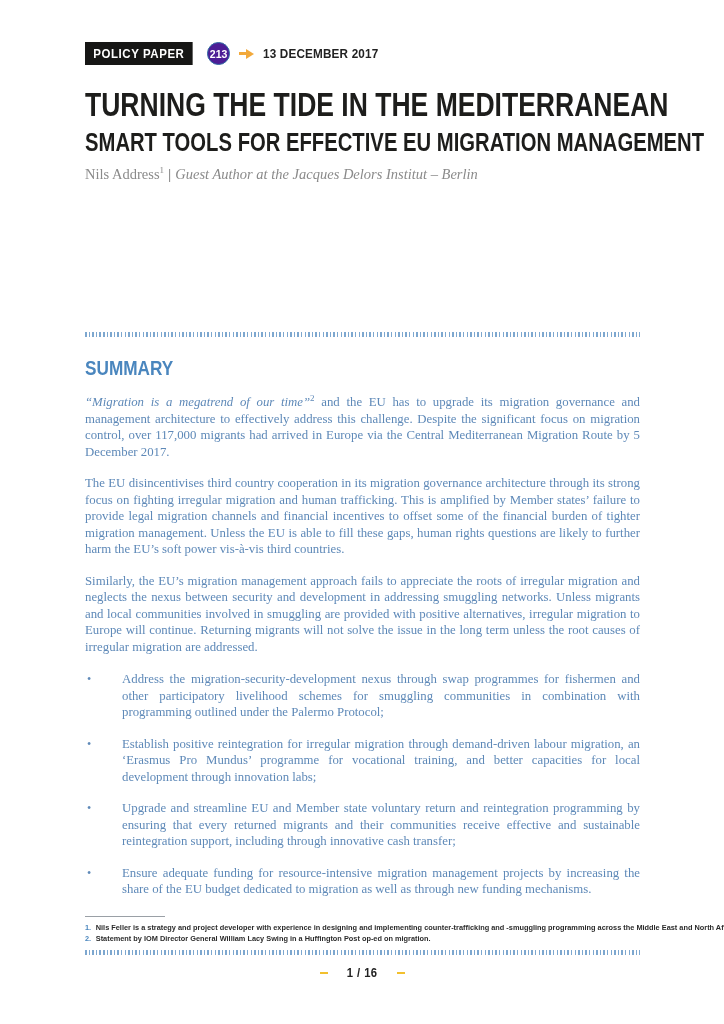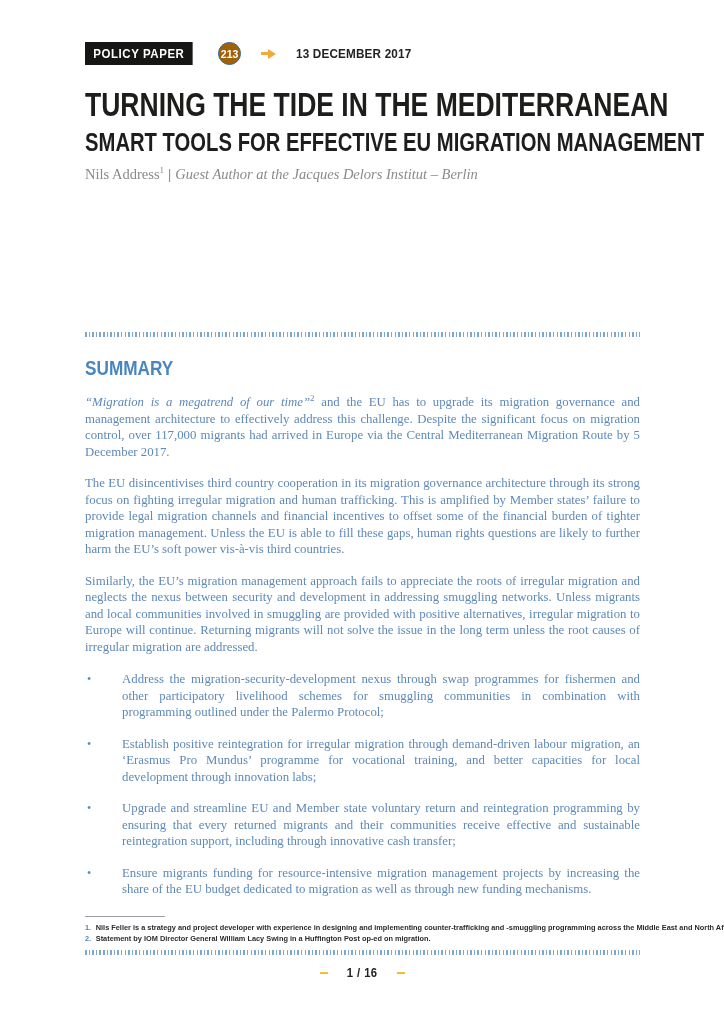--- a/index.html
+++ b/index.html
@@ -11,30 +11,30 @@
     background: #ffffff;
     font-family: "Liberation Sans", sans-serif;
     overflow: hidden;
   }
 
   
   .masthead {
     position: absolute; top: 40px; left: 85px; right: 39px;
     display: flex; justify-content: space-between; align-items: flex-start;
   }
-  .meta-row { display: flex; align-items: center; gap: 20px; margin-top: 2px; }
+  .meta-row { display: flex; align-items: center; gap: 9px; margin-top: 2px; }
   .badge {
     background: #161615; color: #fff;
     font-size: 12.5px; font-weight: bold; letter-spacing: .6px;
     padding: 5px 9px 4px; transform: scaleX(.92); transform-origin: 0 50%;
     white-space: nowrap;
   }
   .issue-circle {
     width: 23px; height: 23px; border-radius: 50%;
-    background: #a16207; border: 1.5px solid #2f6ba3;
+    background: #4c1d95; border: 1.5px solid #2f6ba3;
     color: #fff; font-size: 10.5px; font-weight: bold;
     display: flex; align-items: center; justify-content: center;
     margin-left: -4px;
   }
   .arrow { display: flex; align-items: center; }
   .arrow .tail { width: 7px; height: 2.5px; background: #f2a93b; }
   .arrow .head {
     width: 0; height: 0;
     border-top: 5px solid transparent; border-bottom: 5px solid transparent;
     border-left: 8px solid #f2a93b;
@@ -159,21 +159,21 @@
 
     <p class="body-copy"><span class="quote">“Migration is a megatrend of our time”</span><sup>2</sup><span> and the EU has to upgrade its migration governance and management architecture to effectively address this challenge. Despite the significant focus on migration control, over 117,000 migrants had arrived in Europe via the Central Mediterranean Migration Route by 5 December 2017.</span></p>
 
     <p class="body-copy">The EU disincentivises third country cooperation in its migration governance architecture through its strong focus on fighting irregular migration and human trafficking. This is amplified by Member states’ failure to provide legal migration channels and financial incentives to offset some of the financial burden of tighter migration management. Unless the EU is able to fill these gaps, human rights questions are likely to further harm the EU’s soft power vis-à-vis third countries.</p>
     <p class="body-copy">Similarly, the EU’s migration management approach fails to appreciate the roots of irregular migration and neglects the nexus between security and development in addressing smuggling networks. Unless migrants and local communities involved in smuggling are provided with positive alternatives, irregular migration to Europe will continue. Returning migrants will not solve the issue in the long term unless the root causes of irregular migration are addressed.</p>
 
     <ul class="bullet-list body-copy">
       <li><span class="dot">•</span><span>Address the migration-security-development nexus through swap programmes for fishermen and other participatory livelihood schemes for smuggling communities in combination with programming outlined under the Palermo Protocol;</span></li>
       <li><span class="dot">•</span><span>Establish positive reintegration for irregular migration through demand-driven labour migration, an ‘Erasmus Pro Mundus’ programme for vocational training, and better capacities for local development through innovation labs;</span></li>
       <li><span class="dot">•</span><span>Upgrade and streamline EU and Member state voluntary return and reintegration programming by ensuring that every returned migrants and their communities receive effective and sustainable reintegration support, including through innovative cash transfer;</span></li>
-      <li><span class="dot">•</span><span>Ensure migrants funding for resource-intensive migration management projects by increasing the share of the EU budget dedicated to migration as well as through new funding mechanisms.</span></li>
+      <li><span class="dot">•</span><span>Ensure adequate funding for resource-intensive migration management projects by increasing the share of the EU budget dedicated to migration as well as through new funding mechanisms.</span></li>
     </ul>
   </div>
 
   <div class="fn-sep"></div>
   <div class="footnotes">
     <div class="fn-row"><span class="fn-num">1.</span><span>Nils Feller is a strategy and project developer with experience in designing and implementing counter-trafficking and -smuggling programming across the Middle East and North Africa</span></div>
     <div class="fn-row"><span class="fn-num">2.</span><span>Statement by IOM Director General William Lacy Swing in a Huffington Post op-ed on migration.</span></div>
   </div>
   <div class="dotted-rule footer-rule"></div>
   <div class="page-number">

